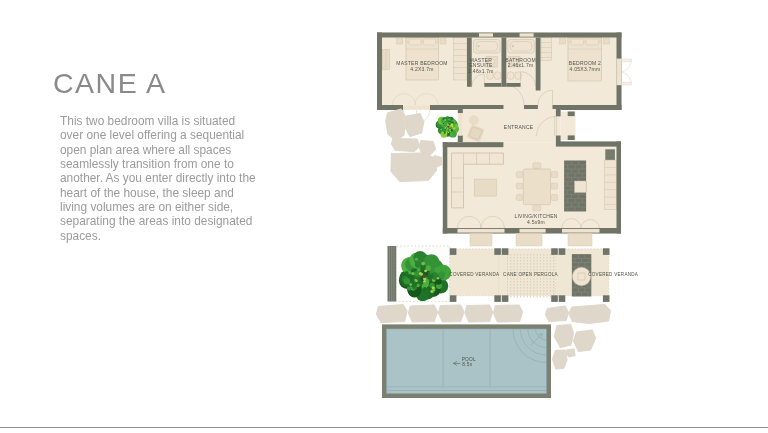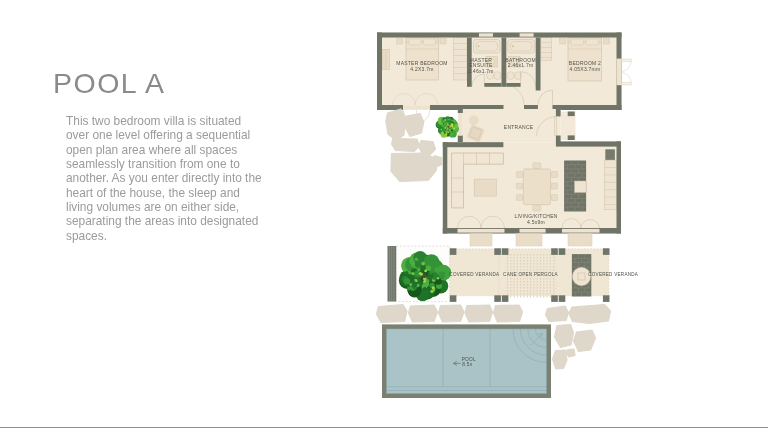--- a/index.html
+++ b/index.html
@@ -1,27 +1,27 @@
 <!DOCTYPE html>
 <html><head>
 <meta charset="utf-8">
 <style>
   html,body { margin:0; padding:0; background:#ffffff; width:768px; height:433px; overflow:hidden; }
   body { position:relative; font-family:"Liberation Sans", sans-serif; }
   .title { position:absolute; left:53px; top:67px; font-size:28.5px; letter-spacing:1.5px;
            color:#8a8a8a; font-weight:400; }
-  .desc { position:absolute; left:66px; top:114px; font-size:11.9px; line-height:14.35px;
+  .desc { position:absolute; left:60px; top:114px; font-size:11.9px; line-height:14.35px;
           color:#9b9b9b; letter-spacing:0px; }
   .rule { position:absolute; left:0; top:427px; width:768px; height:1.3px; background:#8f8f8f; }
   svg { position:absolute; left:0; top:0; }
 </style>
 </head>
 <body>
 
-<div class="title">POOL A</div>
+<div class="title">CANE A</div>
 
 <div class="desc">This two bedroom villa is situated<br>over one level offering a sequential<br>open plan area where all spaces<br>seamlessly transition from one to<br>another. As you enter directly into the<br>heart of the house, the sleep and<br>living volumes are on either side,<br>separating the areas into designated<br>spaces.</div>
 
 <svg width="768" height="433" viewBox="0 0 768 433">
 
 <rect x="377" y="32.5" width="244.5" height="77.5" fill="#f3e9d9"></rect>
 
 <g>
       <rect x="382.4" y="49.5" width="7" height="20" fill="#e9dcc6" stroke="#cfc1a7" stroke-width="0.5"></rect>
       <line x1="385.9" y1="49.5" x2="385.9" y2="69.5" stroke="#cfc1a7" stroke-width="0.4"></line>

